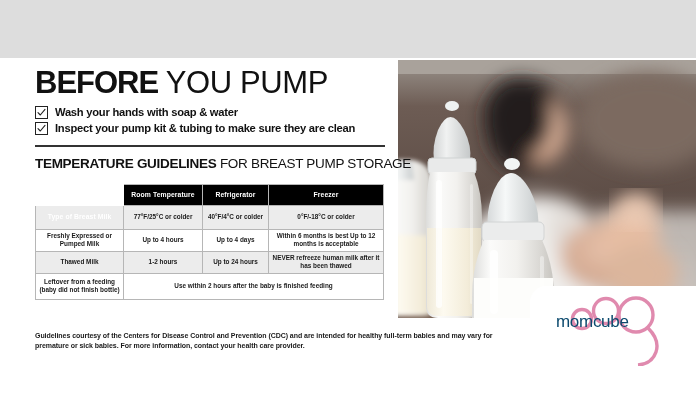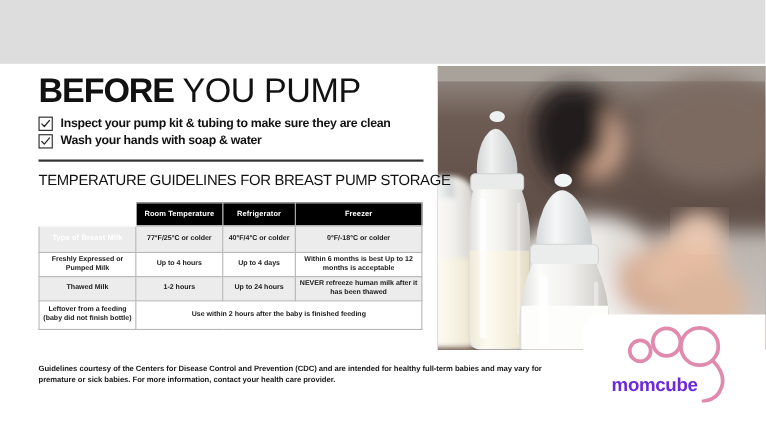--- a/index.html
+++ b/index.html
@@ -116,21 +116,21 @@
     width: 350px;
   }
 
   .section-title {
     font-size: 13.5px;
     color: #111111;
     letter-spacing: -0.3px;
     margin-bottom: 13px;
     white-space: nowrap;
   }
-  .section-title .strong { font-weight: 400; }
+  .section-title .strong { font-weight: 700; }
   .section-title .light  { font-weight: 400; }
 
   
   table.guidelines {
     border-collapse: collapse;
     table-layout: fixed;
     width: 348px;
     font-size: 6.4px;
     color: #1a1a1a;
   }
@@ -191,25 +191,25 @@
     position: absolute;
     left: 556px;
     top: 296px;
     width: 130px;
     height: 70px;
   }
   .logo svg { display: block; }
   .logo-wordmark {
     position: absolute;
     left: 0px;
-    top: 44px;
+    top: 16px;
     font-size: 17px;
     letter-spacing: -0.3px;
-    color: #6d28d9;
-    font-weight: 700;
+    color: #0c4a6e;
+    font-weight: 400;
   }
 </style>
 </head>
 <body>
 
 <div id="infographic">
 
   <div class="top-band"></div>
 
   <div class="photo">
@@ -329,29 +329,29 @@
       <span class="light">YOU PUMP</span>
     </h1>
 
     <ul class="checklist">
       <li class="check-row">
         <span class="check-box">
           <svg width="9" height="9" viewBox="0 0 9 9" aria-hidden="true">
             <polyline points="1,4.6 3.3,7 8,1.4" fill="none" stroke="#222222" stroke-width="1.1" stroke-linecap="round" stroke-linejoin="round"></polyline>
           </svg>
         </span>
-        <span class="check-text">Inspect your pump kit &amp; tubing to make sure they are clean</span>
+        <span class="check-text">Wash your hands with soap &amp; water</span>
       </li>
       <li class="check-row">
         <span class="check-box">
           <svg width="9" height="9" viewBox="0 0 9 9" aria-hidden="true">
             <polyline points="1,4.6 3.3,7 8,1.4" fill="none" stroke="#222222" stroke-width="1.1" stroke-linecap="round" stroke-linejoin="round"></polyline>
           </svg>
         </span>
-        <span class="check-text">Wash your hands with soap &amp; water</span>
+        <span class="check-text">Inspect your pump kit &amp; tubing to make sure they are clean</span>
       </li>
     </ul>
 
     <div class="rule"></div>
 
     <div class="section-title">
       <span class="strong">TEMPERATURE GUIDELINES</span>
       <span class="light">FOR BREAST PUMP STORAGE</span>
     </div>
 

